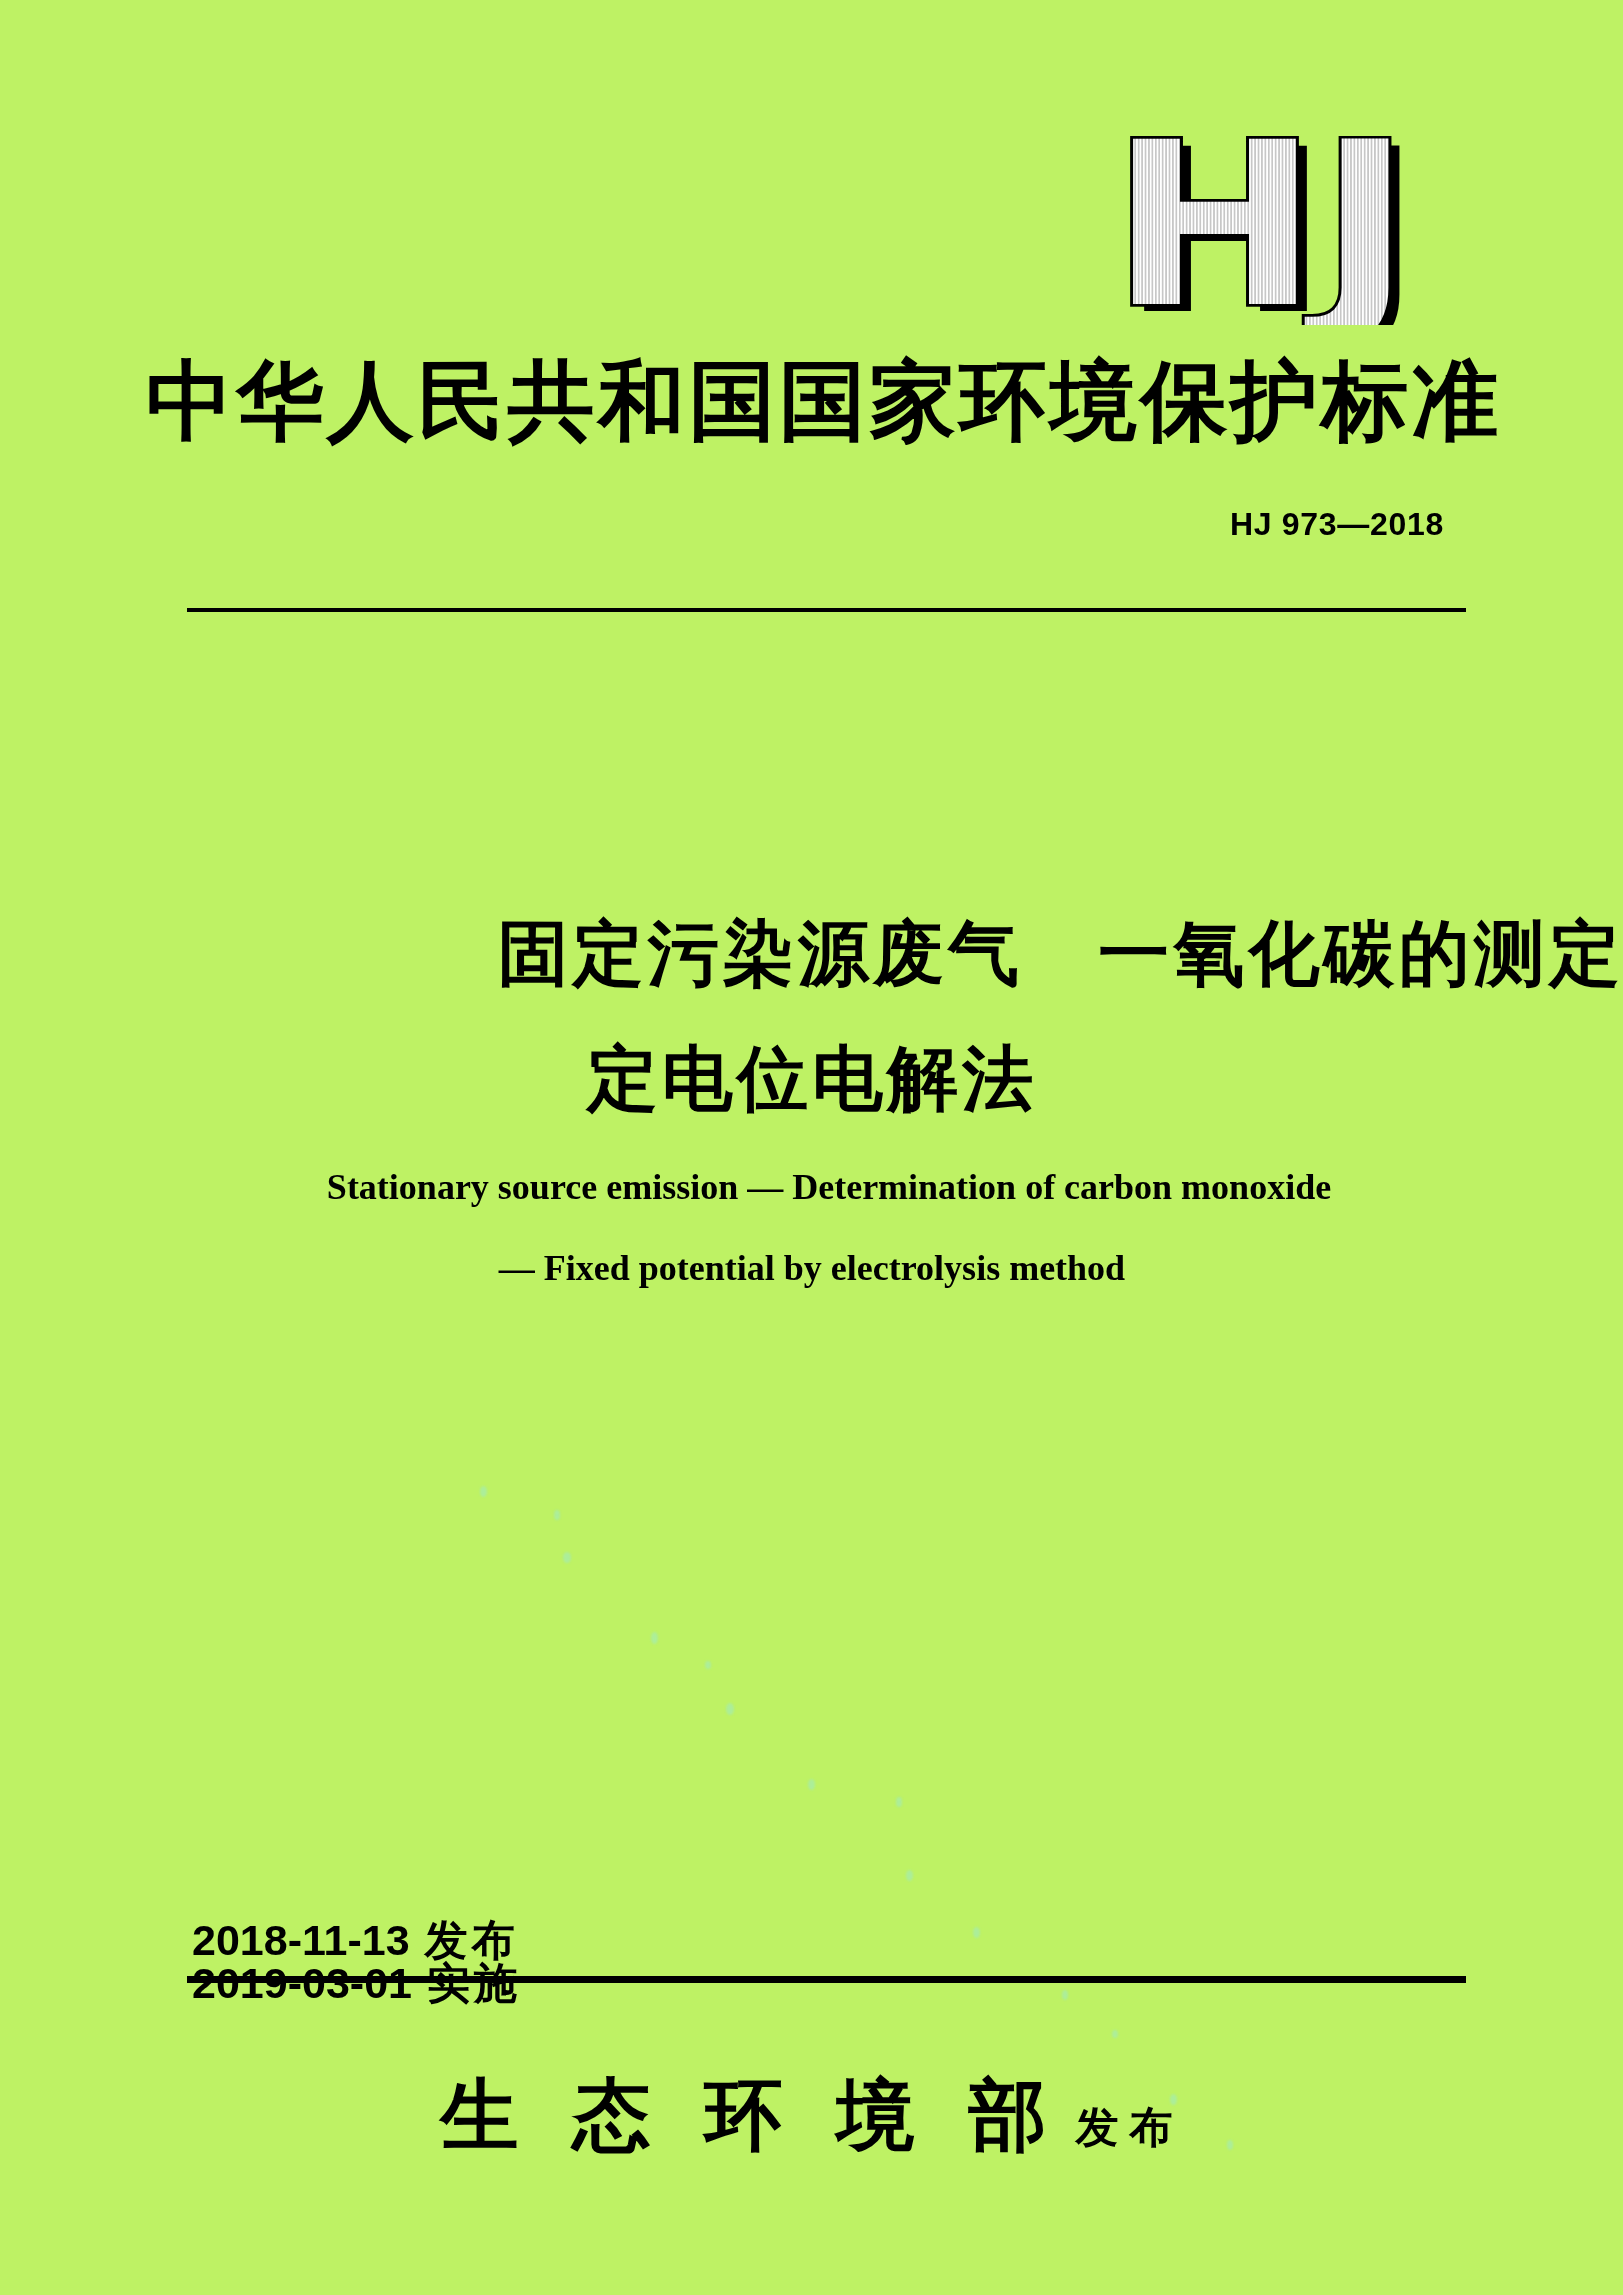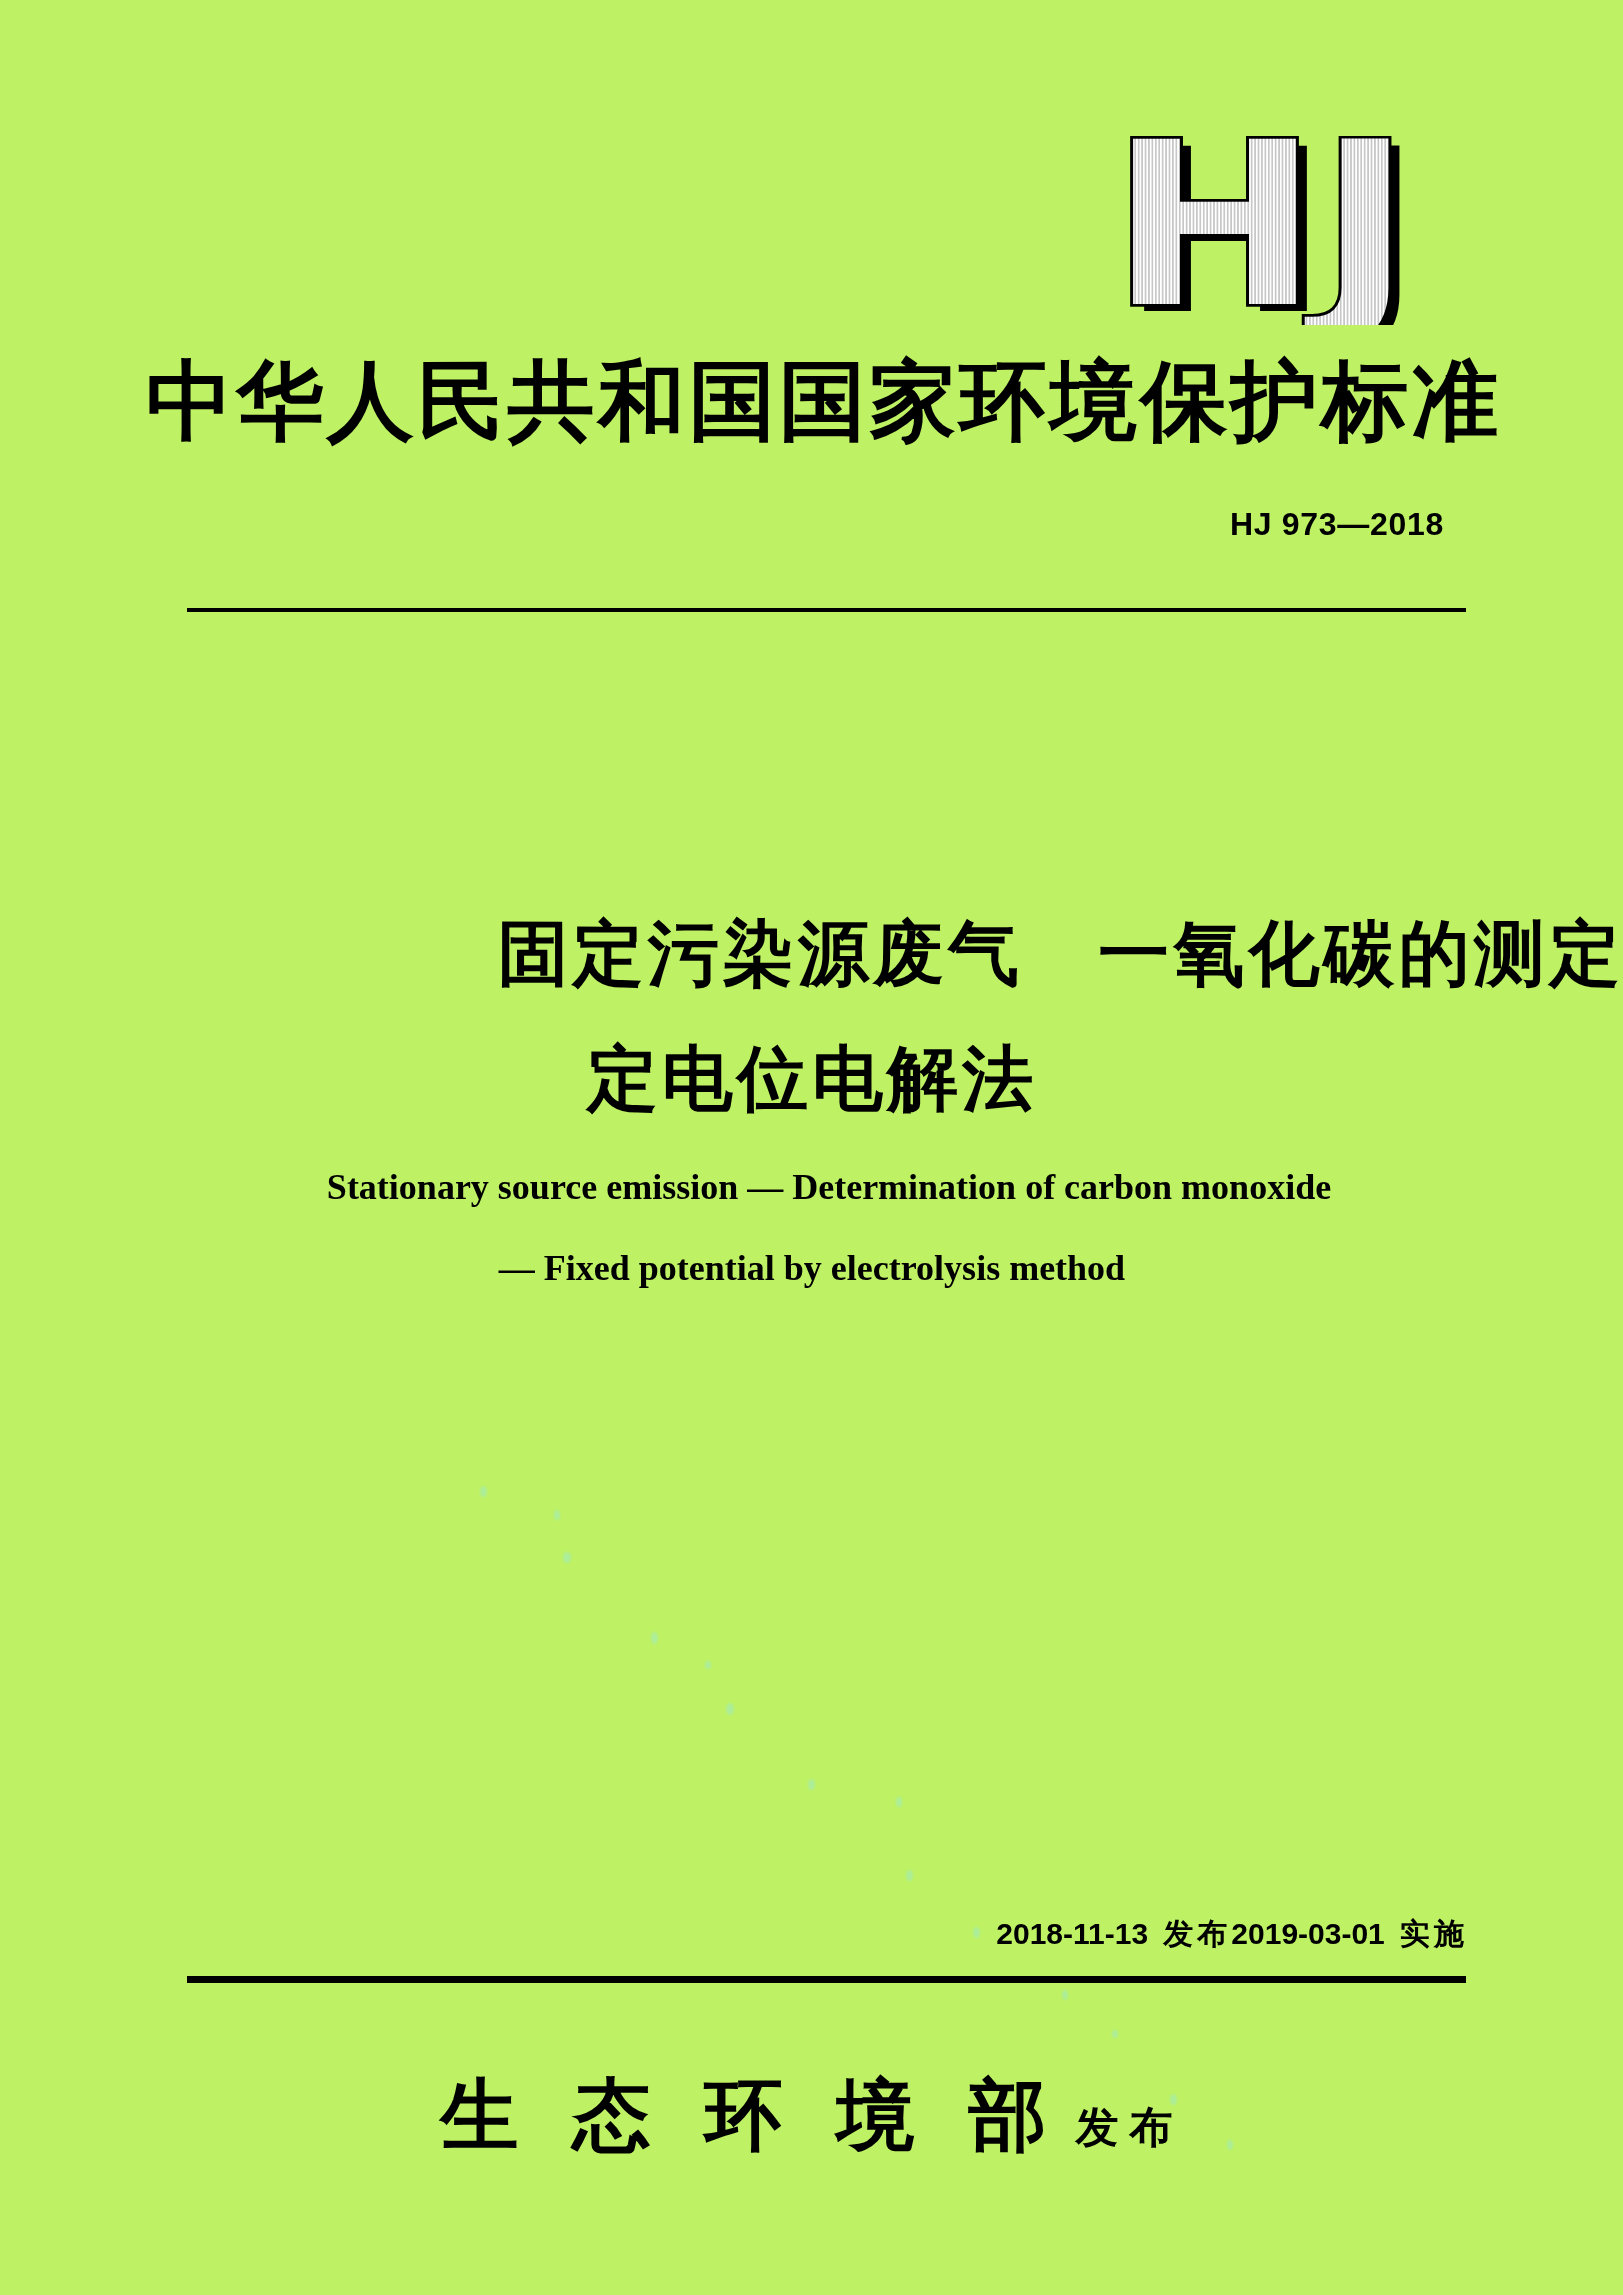--- a/index.html
+++ b/index.html
@@ -100,23 +100,24 @@
   .dates-row {
     position: absolute;
     top: 1919px;
     left: 192px;
     right: 156px;
     display: flex;
     justify-content: flex-end;
     align-items: baseline;
     font-family: "Liberation Sans", "DejaVu Sans", sans-serif;
     font-weight: bold;
-    font-size: 30px;
-    line-height: 1;
-    white-space: nowrap;
+    font-size: 43px;
+    line-height: 1;
+    white-space: nowrap;
+    flex-direction: column;
   }
   .date-label { margin-left: 15px; letter-spacing: 4.1px; }
 
   .publisher-row {
     position: absolute;
     top: 2033px;
     left: 0;
     width: 100%;
     display: flex;
     justify-content: center;

